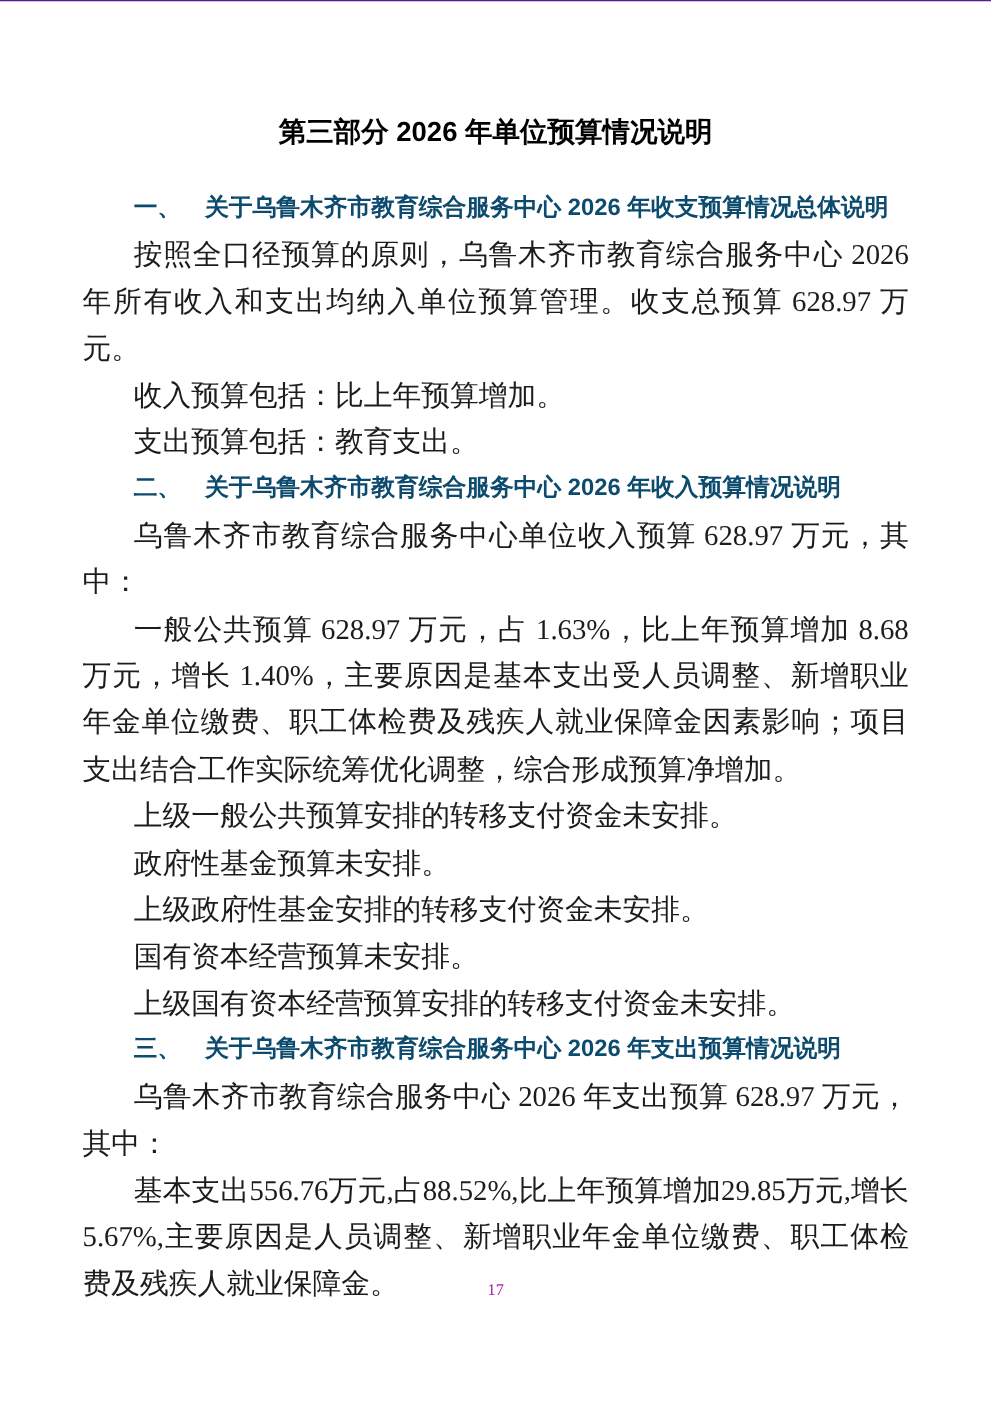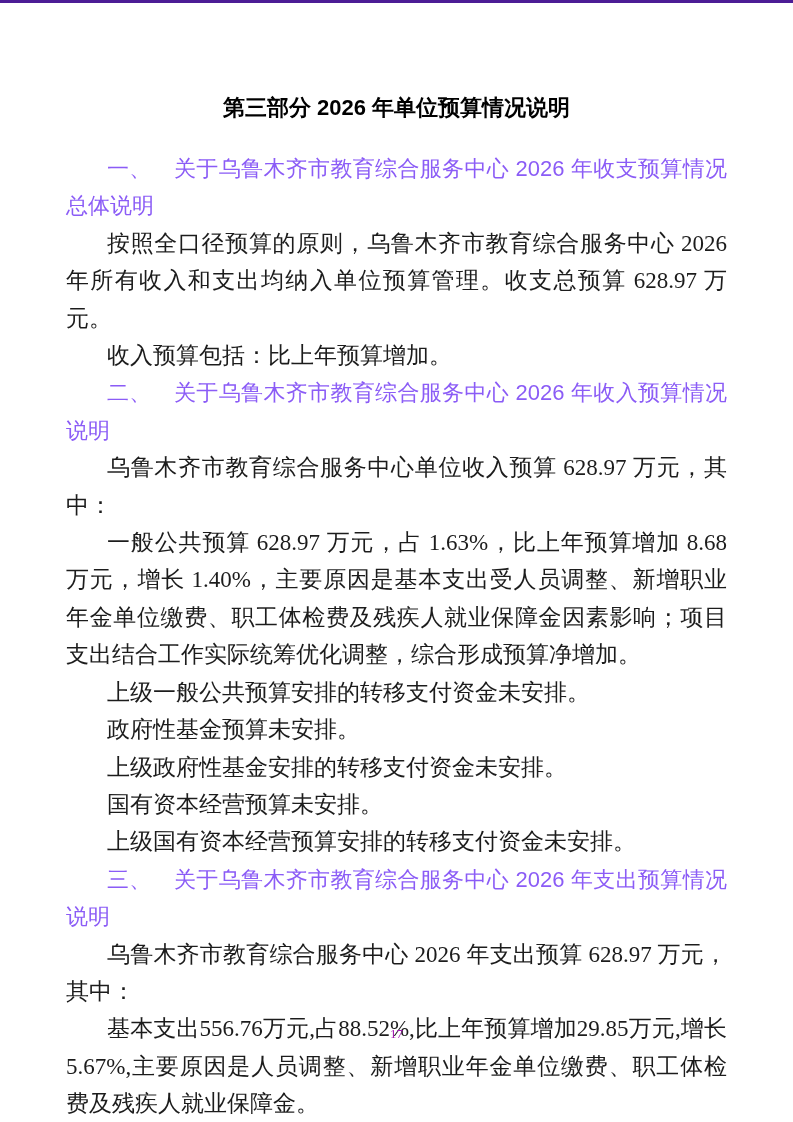--- a/index.html
+++ b/index.html
@@ -5,21 +5,21 @@
   * { margin: 0; padding: 0; box-sizing: border-box; }
   html, body { background: #ffffff; }
 
   .page {
     position: relative;
     width: 793px;
     height: 1122px;
     margin: 0 auto;
     background: #ffffff;
     overflow: hidden;
-    border-top: 3px solid #4c1d95;
+    border-top: 1px solid #4c1d95;
     font-family: "Liberation Serif", "DejaVu Serif", serif;
     color: #1c1c1c;
   }
 
   .content {
     position: absolute;
     left: 66px;
     width: 661px;
     top: 85px;
   }
@@ -29,26 +29,26 @@
     font-weight: 700;
     font-size: 22px;
     line-height: 40px;
     text-align: center;
     color: #000000;
     margin-bottom: 22px;
   }
 
   .sec-heading {
     font-family: "Liberation Sans", "DejaVu Sans", sans-serif;
-    font-weight: 400;
-    font-size: 22px;
+    font-weight: 700;
+    font-size: 19px;
     line-height: 37.4px;
     text-indent: 41px;
     text-align: justify;
-    color: #8b5cf6;
+    color: #0c4a6e;
   }
 
   .para {
     font-size: 23px;
     line-height: 37.4px;
     text-indent: 41px;
     text-align: justify;
     color: #1c1c1c;
   }
 
@@ -68,20 +68,21 @@
 <body>
 
 <div class="page">
   <div class="content">
 
     <div class="doc-title">第三部分 2026 年单位预算情况说明</div>
 
     <div class="sec-heading">一、　关于乌鲁木齐市教育综合服务中心 2026 年收支预算情况总体说明</div>
     <div class="para">按照全口径预算的原则，乌鲁木齐市教育综合服务中心 2026 年所有收入和支出均纳入单位预算管理。收支总预算 628.97 万元。</div>
     <div class="para">收入预算包括：比上年预算增加。</div>
+    <div class="para">支出预算包括：教育支出。</div>
 
     <div class="sec-heading">二、　关于乌鲁木齐市教育综合服务中心 2026 年收入预算情况说明</div>
     <div class="para">乌鲁木齐市教育综合服务中心单位收入预算 628.97 万元，其中：</div>
     <div class="para">一般公共预算 628.97 万元，占 1.63%，比上年预算增加 8.68 万元，增长 1.40%，主要原因是基本支出受人员调整、新增职业年金单位缴费、职工体检费及残疾人就业保障金因素影响；项目支出结合工作实际统筹优化调整，综合形成预算净增加。</div>
     <div class="para">上级一般公共预算安排的转移支付资金未安排。</div>
     <div class="para">政府性基金预算未安排。</div>
     <div class="para">上级政府性基金安排的转移支付资金未安排。</div>
     <div class="para">国有资本经营预算未安排。</div>
     <div class="para">上级国有资本经营预算安排的转移支付资金未安排。</div>
 

